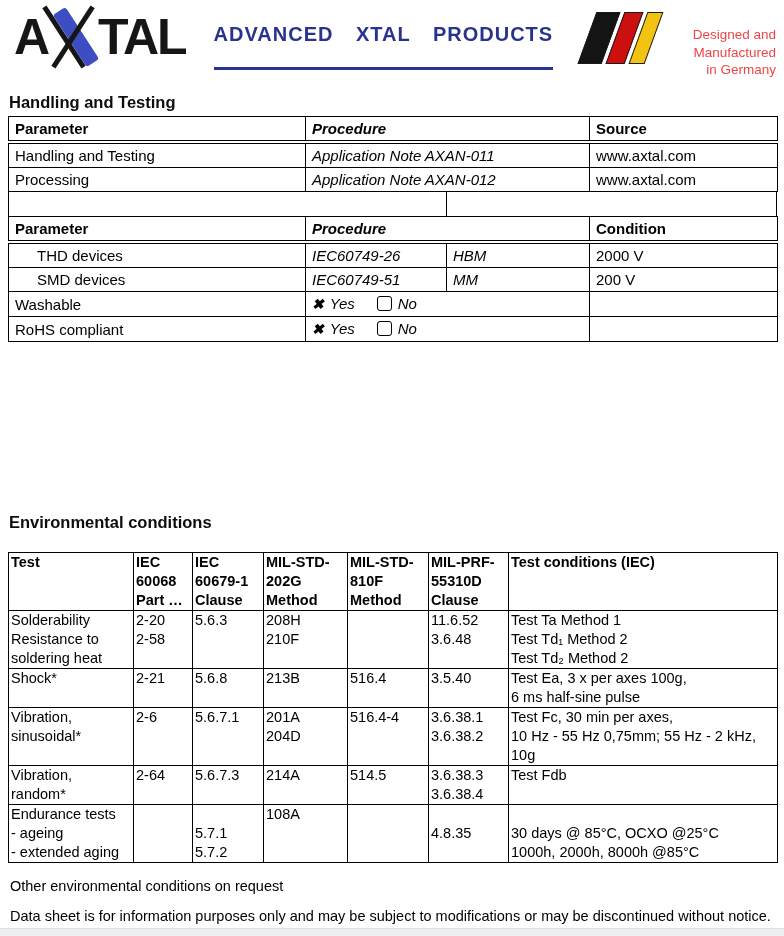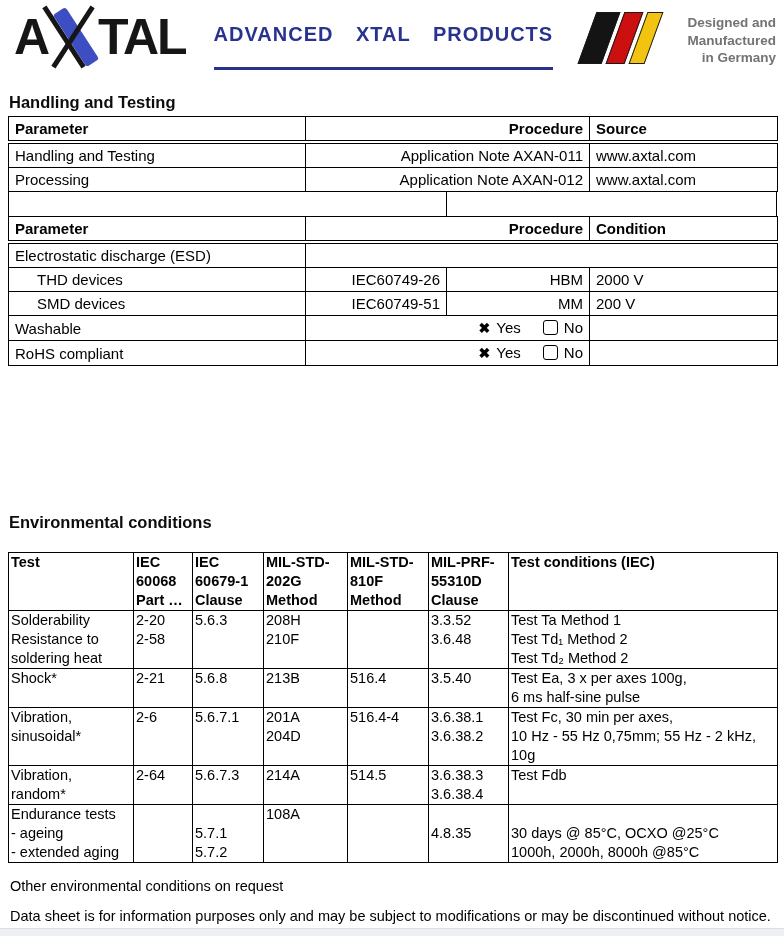--- a/index.html
+++ b/index.html
@@ -23,34 +23,34 @@
     display:inline-block; font-size:20px; font-weight:bold; color:#27338f;
     letter-spacing:1px; word-spacing:16px; white-space:nowrap;
     padding-bottom:21px; border-bottom:3px solid #27338f;
   }
   .flag { margin-left:auto; margin-top:4px; display:flex; gap:4px; padding:0 10px 0 0; height:52px; }
   .flag .stripe { height:52px; transform:skewX(-20deg); box-sizing:border-box; border:1px solid #1a1a1a; }
   .st-black { width:24px; background:#141414; }
   .st-red   { width:19px; background:#cc1010; }
   .st-gold  { width:16px; background:#f2c311; }
   .madein {
-    width:112px; margin-top:6px; text-align:right; font-weight:bold;
-    color:#737373; font-size:13.5px; line-height:17.5px; white-space:pre-line;
+    width:112px; margin-top:18px; text-align:right; font-weight:normal;
+    color:#ef4444; font-size:13.5px; line-height:17.5px; white-space:pre-line;
   }
 
   
   .section-title { position:absolute; left:9px; font-size:16.5px; font-weight:bold; color:#0d0d0d; }
   .title1 { top:93px; }
   .title2 { top:513px; }
 
   
   table { border-collapse:collapse; table-layout:fixed; position:absolute; left:8px; width:769px; background:#fff; }
   td, th { border:1px solid #000; padding:2px 6px; font-size:15px; line-height:19px; vertical-align:middle; overflow:hidden; }
   th { text-align:left; font-weight:bold; border-bottom:4px double #000; }
-  .center { text-align:right; }
+  .center { text-align:left;font-style:italic; }
   .ml { white-space:pre-line; }
 
   #table1 { top:116px; }
   #table2 { top:216px; }
 
   .spacer { position:absolute; top:192px; left:8px; width:767px; height:24px;
             border-left:1px solid #000; border-right:1px solid #000; }
   .spacer .mid { position:absolute; left:437px; top:0; width:1px; height:100%; background:#000; }
 
   
@@ -132,24 +132,20 @@
         <col style="width:297px">
         <col style="width:141px">
         <col style="width:143px">
         <col style="width:188px">
       </colgroup>
     <tbody>
         <tr>
       <th>Parameter</th>
       <th colspan="2" class="center">Procedure</th>
       <th>Condition</th>
-    </tr>
-    <tr>
-      <td>Electrostatic discharge (ESD)</td>
-      <td colspan="3"></td>
     </tr>
     <tr>
       <td style="padding-left:28px">THD devices</td>
       <td class="center">IEC60749-26</td>
       <td class="center">HBM</td>
       <td>2000 V</td>
     </tr>
     <tr>
       <td style="padding-left:28px">SMD devices</td>
       <td class="center">IEC60749-51</td>
@@ -208,21 +204,21 @@
     <tr>
       <td class="ml">Solderability
 Resistance to
 soldering heat</td>
       <td class="ml">2-20
 2-58</td>
       <td class="ml">5.6.3</td>
       <td class="ml">208H
 210F</td>
       <td class="ml"></td>
-      <td class="ml">3.3.52
+      <td class="ml">11.6.52
 3.6.48</td>
       <td class="ml">Test Ta Method 1
 Test Td₁ Method 2
 Test Td₂ Method 2</td>
     </tr>
     <tr>
       <td class="ml">Shock*</td>
       <td class="ml">2-21</td>
       <td class="ml">5.6.8</td>
       <td class="ml">213B</td>

